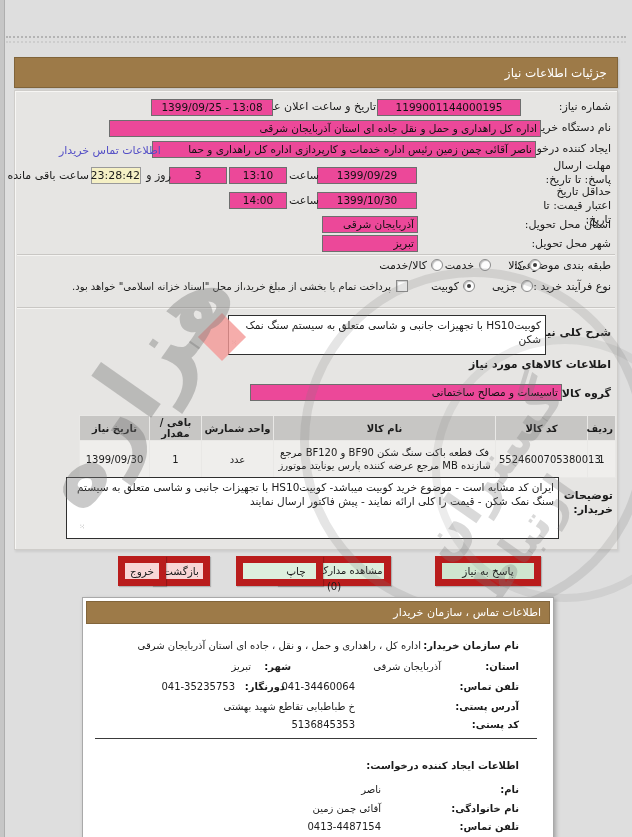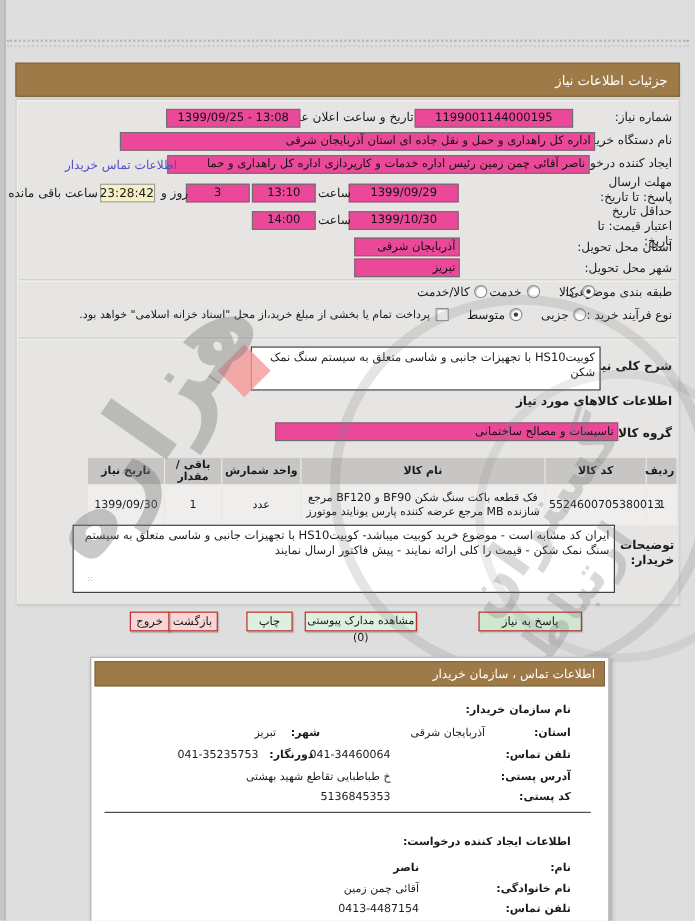--- a/index.html
+++ b/index.html
@@ -42,21 +42,21 @@
     font-size:10.5px; line-height:14px; padding:2px 4px; overflow:hidden; text-align:right; }
   .grip { position:absolute; left:2px; bottom:1px; font-size:7px; color:#9a9a9a;
     letter-spacing:-1px; }
   table.goods { position:absolute; left:64px; top:324px; width:536px;
     border-collapse:collapse; font-size:10px; table-layout:fixed; }
   table.goods th { background:#c7c6c4; font-weight:bold; border:1px solid #e9e8e6;
     height:20px; padding:1px 2px; }
   table.goods td { background:#efeeec; border:1px solid #e9e8e6; padding:2px 3px;
     text-align:center; height:32px; }
   td.namecell { text-align:right; line-height:13px; }
-  .btn { position:absolute; top:556px; height:16px; border:1px solid #b91c1c;
+  .btn { position:absolute; top:556px; height:16px; border:7px solid #b91c1c;
     font-size:10.5px; line-height:16px; text-align:center;
     box-shadow:1px 1px 1px rgba(0,0,0,.2); cursor:pointer; }
   .btn.green { background:#ddefdd; }
   .btn.green2 { background:#cfe6cf; }
   .btn.pink { background:#f8d6d6; }
   .card { position:absolute; left:82px; top:597px; width:470px; height:240px;
     background:#ffffff; border:1px solid #a9a9a9; box-shadow:2px 2px 4px rgba(0,0,0,.25); }
   .card-hdr { position:absolute; left:3px; right:3px; top:3px; height:21px;
     background:#9d7a48; border:1px solid #82653b; color:#fff; font-size:11px;
     display:flex; align-items:center; padding:0 8px; }
@@ -131,21 +131,21 @@
   <span class="lb" style="right:94px; top:167px;">کالا</span>
   <span class="radio" style="right:126px; top:168px;"></span>
   <span class="lb" style="right:143px; top:167px;">خدمت</span>
   <span class="radio" style="right:174px; top:168px;"></span>
   <span class="lb" style="right:190px; top:167px;">کالا/خدمت</span>
 
   <span class="lb" style="right:6px; top:188px;">نوع فرآیند خرید :</span>
   <span class="radio" style="right:84px; top:189px;"></span>
   <span class="lb" style="right:100px; top:188px;">جزیی</span>
   <span class="radio sel" style="right:142px; top:189px;"></span>
-  <span class="lb" style="right:158px; top:188px;">متوسط</span>
+  <span class="lb" style="right:158px; top:188px;">کوبیت</span>
   <span class="chk" style="right:209px; top:189px;"></span>
   <span class="lb" style="right:226px; top:188px; font-size:10px;">پرداخت تمام یا بخشی از مبلغ خرید،از محل "اسناد خزانه اسلامی" خواهد بود.</span>
 
   <div class="divline" style="top:216px;"></div>
 
   <span class="lb bold" style="right:6px; top:234px;">شرح کلی نیاز:</span>
   <div class="ta" style="right:71px; top:224px; width:308px; height:34px;">کوبیتHS10  با تجهیزات جانبی و شاسی متعلق به سیستم  سنگ نمک شکن</div>
   <span class="grip" style="right:381px; top:248px; left:auto; bottom:auto;">⁙</span>
 
   <span class="lb bold" style="right:6px; top:266px;">اطلاعات کالاهای مورد نیاز</span>
@@ -182,30 +182,31 @@
   </tbody>
     </table>
 
   <span class="lb wrap bold" style="right:4px; top:398px; width:54px;">توضیحات خریدار:</span>
   <div class="ta" style="right:58px; top:386px; width:483px; height:56px;">ایران کد مشابه است - موضوع خرید کوبیت میباشد- کوبیتHS10  با تجهیزات جانبی و شاسی متعلق به سیستم  سنگ نمک شکن - قیمت را کلی ارائه نمایند - پیش فاکتور ارسال نمایند</div>
   <span class="grip" style="right:533px; top:432px; left:auto; bottom:auto;">⁙</span>
 </div>
 
 <div class="btn green2" style="left:435px; width:92px;">پاسخ به نیاز</div>
 <div class="btn green" style="left:277px; width:100px; font-size:10px;">مشاهده مدارک پیوستی (0)</div>
-<div class="btn green" style="left:224px; width:40px;">چاپ</div>
+<div class="btn green" style="left:236px; width:40px;padding-left:33px;">چاپ</div>
 <div class="btn pink" style="left:152px; width:44px;">بازگشت</div>
 <div class="btn pink" style="left:118px; width:34px;">خروج</div>
 
 <div class="card z">
   <div class="card-hdr">
     <span>اطلاعات تماس ، سازمان خریدار</span>
   </div>
 
   <span class="lb bold" style="right:34px; top:40px;">نام سازمان خریدار:</span>
+  <span class="lb" style="right:132px; top:40px;">اداره کل ، راهداری و حمل ، و نقل ، جاده ای استان آذربایجان شرقی</span>
 
   <span class="lb bold" style="right:34px; top:61px;">استان:</span>
   <span class="lb" style="right:112px; top:61px;">آذربایجان شرقی</span>
   <span class="lb bold" style="right:262px; top:61px;">شهر:</span>
   <span class="lb" style="right:302px; top:61px;">تبریز</span>
 
   <span class="lb bold" style="right:34px; top:81px;">تلفن تماس:</span>
   <span class="lb ltrn" style="right:198px; top:81px;">041-34460064</span>
   <span class="lb bold" style="right:268px; top:81px;">دورنگار:</span>
   <span class="lb ltrn" style="right:318px; top:81px;">041-35235753</span>
@@ -214,21 +215,21 @@
   <span class="lb" style="right:198px; top:101px;">خ طباطبایی تقاطع شهید بهشتی</span>
 
   <span class="lb bold" style="right:34px; top:119px;">کد پستی:</span>
   <span class="lb ltrn" style="right:198px; top:119px;">5136845353</span>
 
   <div class="card-hr"></div>
 
   <span class="lb bold" style="right:34px; top:160px;">اطلاعات ایجاد کننده درخواست:</span>
 
   <span class="lb bold" style="right:34px; top:184px;">نام:</span>
-  <span class="lb" style="right:172px; top:184px;font-weight:bold;">ناصر</span>
+  <span class="lb" style="right:172px; top:184px;">ناصر</span>
 
   <span class="lb bold" style="right:34px; top:203px;">نام خانوادگی:</span>
   <span class="lb" style="right:172px; top:203px;">آقائی چمن زمین</span>
 
   <span class="lb bold" style="right:34px; top:221px;">تلفن تماس:</span>
   <span class="lb ltrn" style="right:172px; top:221px;">0413-4487154</span>
 </div>
 
 <div class="wm">
   <div class="wm-c1"></div>

